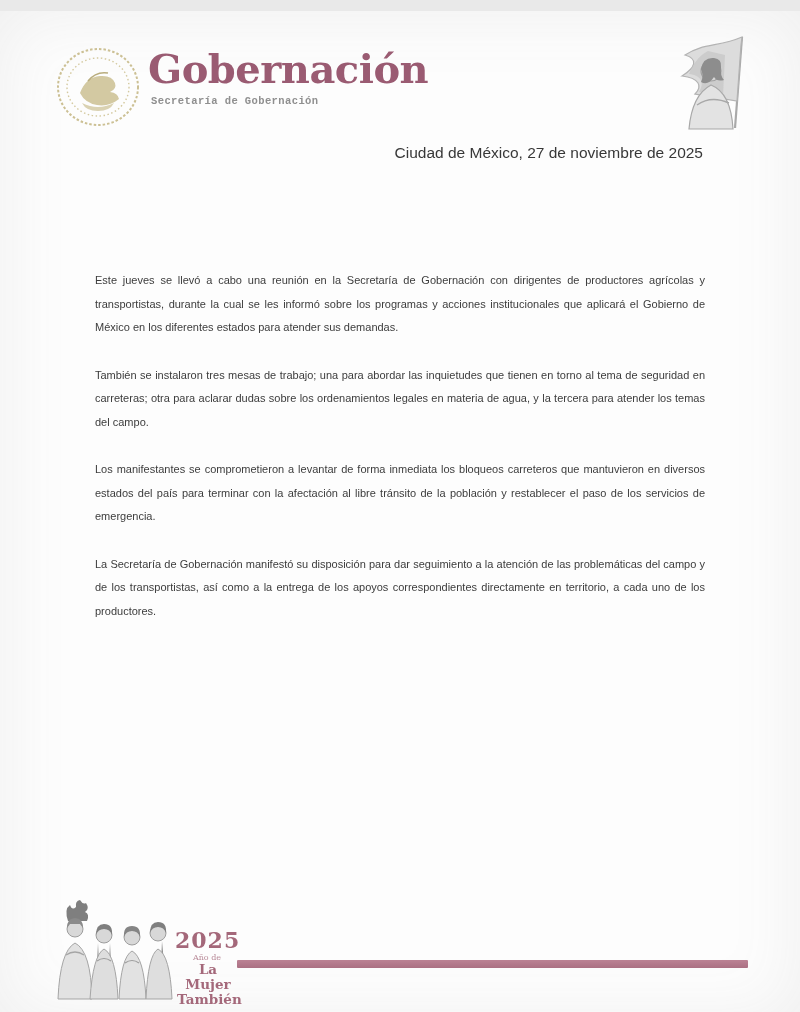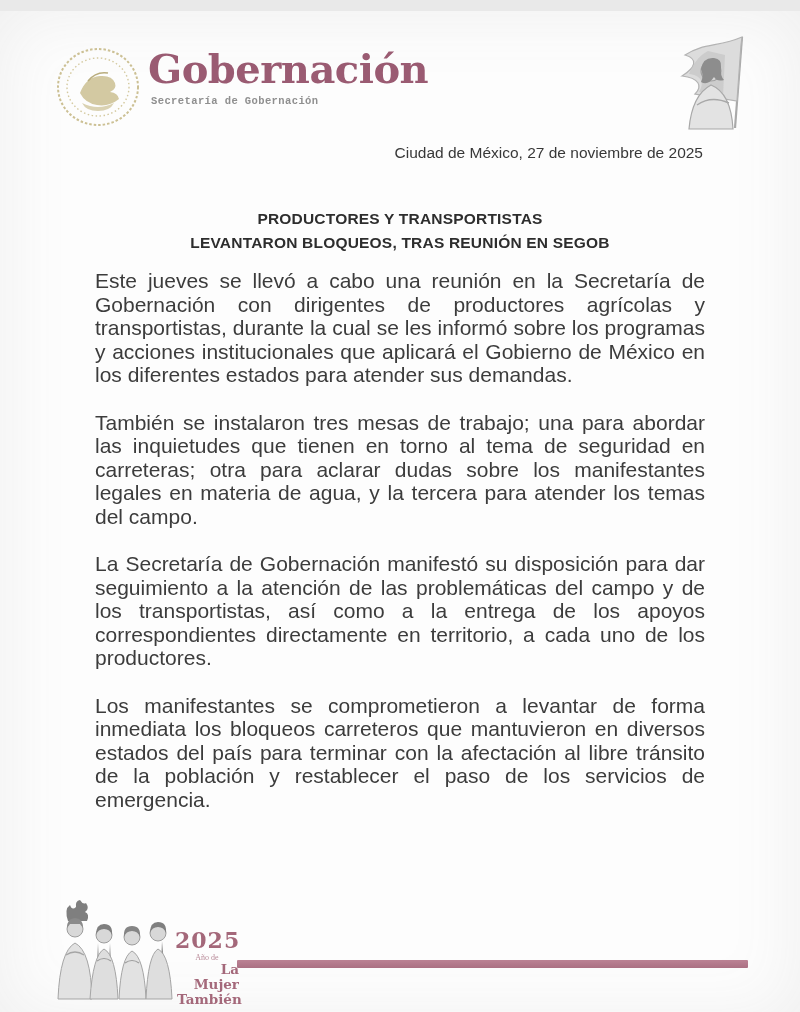--- a/index.html
+++ b/index.html
@@ -35,30 +35,30 @@
   
   .doc-title{
     position:absolute;left:0;right:0;top:196px;
     text-align:center;font-size:15.5px;font-weight:700;
     line-height:24px;color:#2d2d2d;letter-spacing:0.2px;
   }
   
   .body-text{position:absolute;left:95px;top:258px;width:610px;}
   .body-text p{
     margin:0 0 24px 0;
-    font-size:21px;line-height:23.5px;
+    font-size:11px;line-height:23.5px;
     text-align:justify;color:#3c3c3c;
   }
   
   .women-illustration{position:absolute;left:48px;top:888px;width:126px;height:106px;}
   .year-block{position:absolute;left:175px;top:916px;width:64px;text-align:center;
     font-family:"DejaVu Serif","Liberation Serif",serif;color:#a4687a;}
   .year-block .year{font-size:22px;font-weight:700;line-height:26px;letter-spacing:1px;}
-  .year-block .year-sub{font-size:8px;line-height:9px;color:#b98b99;font-family:Liberation Serif, serif;}
-  .year-block .campaign{font-size:13.5px;font-weight:700;line-height:15px;text-align:right;padding-left:2px;}
+  .year-block .year-sub{font-size:8px;line-height:9px;color:#b98b99;}
+  .year-block .campaign{font-size:13.5px;font-weight:700;line-height:15px;text-align:center;padding-left:2px;}
   .footer-bar{
     position:absolute;left:237px;top:949px;width:511px;height:8px;
     background:linear-gradient(#bb8294,#ab7083);border-radius:1px;
   }
 </style>
 </head>
 <body>
 
 <div class="page">
 
@@ -83,30 +83,26 @@
     <circle cx="66" cy="40" r="10" fill="#d6d6d6" stroke="#a2a2a2" stroke-width="1.2"></circle>
     <path d="M56,38 q2,-12 13,-11 q8,1 7,9 q-1,9 3,13 q-7,2 -10,-3 q-6,9 -13,5 q3,-6 0,-13 z" fill="#8d8d8d"></path>
     <path d="M44,98 Q47,64 66,54 Q86,62 88,98 Z" fill="#e3e3e3" stroke="#a8a8a8" stroke-width="1.2"></path>
     <path d="M52,74 Q66,64 84,72" fill="none" stroke="#a8a8a8" stroke-width="1.4"></path>
   </svg>
 
   <div class="dateline">
     <div>Ciudad de México, 27 de noviembre de 2025</div>
   </div>
 
-  <div class="doc-title">
-    <div>PRODUCTORES Y TRANSPORTISTAS</div>
-    <div>LEVANTARON BLOQUEOS, TRAS REUNIÓN EN SEGOB</div>
-  </div>
 
   <div class="body-text">
     <p>Este jueves se llevó a cabo una reunión en la Secretaría de Gobernación con dirigentes de productores agrícolas y transportistas, durante la cual se les informó sobre los programas y acciones institucionales que aplicará el Gobierno de México en los diferentes estados para atender sus demandas.</p>
-    <p>También se instalaron tres mesas de trabajo; una para abordar las inquietudes que tienen en torno al tema de seguridad en carreteras; otra para aclarar dudas sobre los manifestantes legales en materia de agua, y la tercera para atender los temas del campo.</p>
+    <p>También se instalaron tres mesas de trabajo; una para abordar las inquietudes que tienen en torno al tema de seguridad en carreteras; otra para aclarar dudas sobre los ordenamientos legales en materia de agua, y la tercera para atender los temas del campo.</p>
+    <p>Los manifestantes se comprometieron a levantar de forma inmediata los bloqueos carreteros que mantuvieron en diversos estados del país para terminar con la afectación al libre tránsito de la población y restablecer el paso de los servicios de emergencia.</p>
     <p>La Secretaría de Gobernación manifestó su disposición para dar seguimiento a la atención de las problemáticas del campo y de los transportistas, así como a la entrega de los apoyos correspondientes directamente en territorio, a cada uno de los productores.</p>
-    <p>Los manifestantes se comprometieron a levantar de forma inmediata los bloqueos carreteros que mantuvieron en diversos estados del país para terminar con la afectación al libre tránsito de la población y restablecer el paso de los servicios de emergencia.</p>
   </div>
 
   <svg class="women-illustration" viewBox="0 0 126 106">
 
     <path d="M20,22 q-4,-12 2,-16 q2,6 6,2 q-1,-6 4,-7 q3,5 6,3 q4,6 -1,9 q5,2 2,9 z" fill="#7f7f7f"></path>
     <circle cx="27" cy="30" r="8" fill="#d8d8d8" stroke="#9d9d9d"></circle>
     <path d="M19,29 q0,-10 8,-10 q8,0 8,10 l-3,-4 l-10,0 z" fill="#8a8a8a"></path>
     <path d="M10,100 Q12,52 27,44 Q43,52 44,100 Z" fill="#e2e2e2" stroke="#a5a5a5"></path>
     <path d="M18,56 q9,-6 18,0" fill="none" stroke="#a5a5a5" stroke-width="1.3"></path>
 

